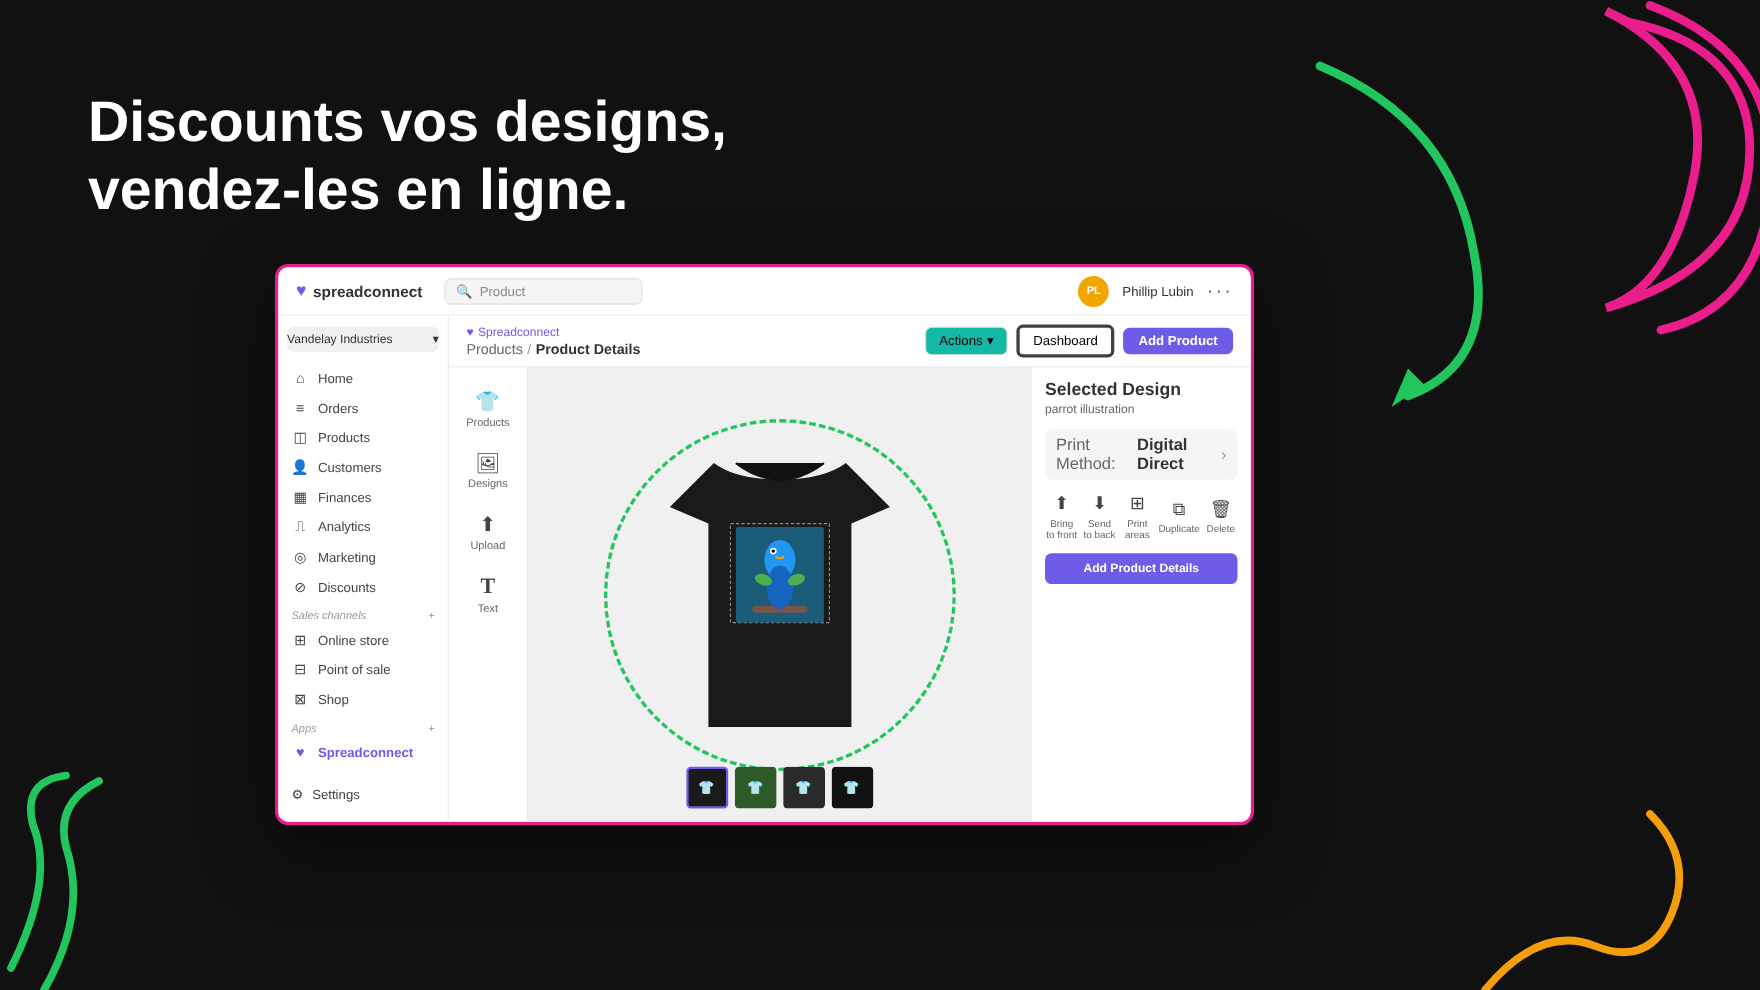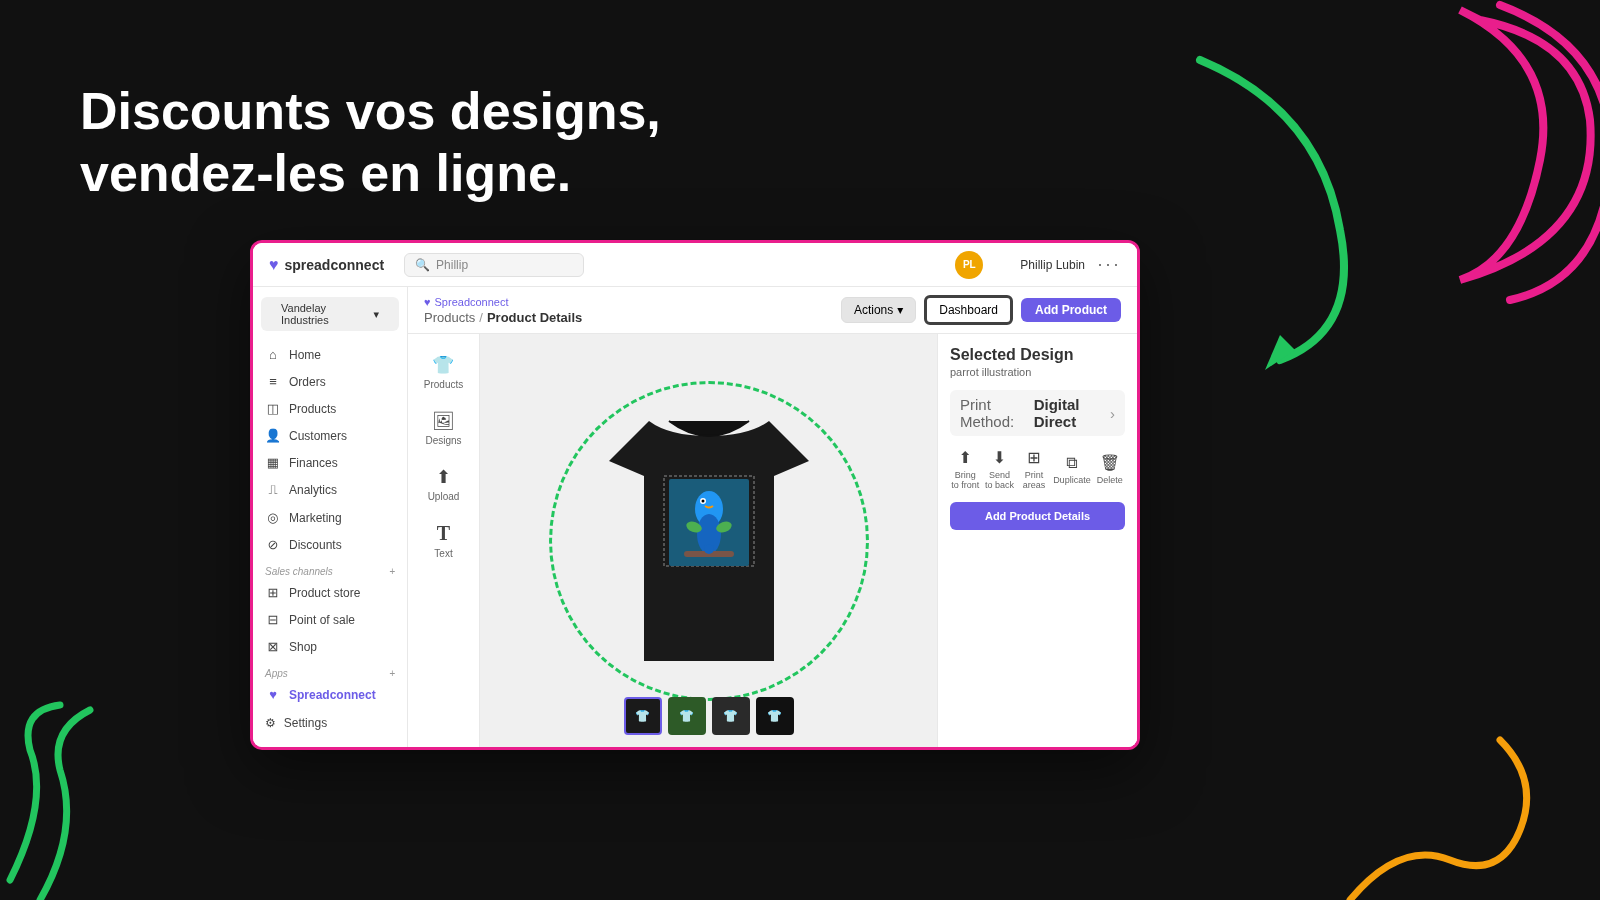--- a/index.html
+++ b/index.html
@@ -95,21 +95,20 @@
       display: flex;
       align-items: center;
       justify-content: center;
       font-size: 10px;
       font-weight: 700;
       color: white;
     }
     .topbar-username {
       font-size: 12px;
       color: #333;
-      margin-left: 25px;
     }
 
     
     .app-body {
       display: flex;
       height: calc(100% - 44px);
     }
 
     
     .sidebar {
@@ -118,21 +117,21 @@
       border-right: 1px solid #e8e8e8;
       padding: 10px 0;
       display: flex;
       flex-direction: column;
       flex-shrink: 0;
     }
     .sidebar-store-selector {
       margin: 0 8px 10px;
       background: #f0f0f0;
       border-radius: 6px;
-      padding: 5px 20px;
+      padding: 5px 0;
       font-size: 11px;
       color: #333;
       display: flex;
       align-items: center;
       justify-content: space-between;
     }
     .sidebar-nav-item {
       display: flex;
       align-items: center;
       gap: 8px;
@@ -189,21 +188,21 @@
     }
     .breadcrumb-link { color: #666; }
     .breadcrumb-sep { color: #999; }
     .breadcrumb-current { color: #333; font-weight: 600; }
     .breadcrumb-actions {
       display: flex;
       align-items: center;
       gap: 8px;
     }
     .btn-actions {
-      background: #e5e5e5;
+      background: #14b8a6;
       border: 1px solid #ddd;
       border-radius: 6px;
       padding: 5px 12px;
       font-size: 12px;
       cursor: pointer;
       display: flex;
       align-items: flex-end;
       gap: 4px;
     }
     .btn-dashboard {
@@ -450,21 +449,21 @@
 
 <div class="app-window">
 
   <div class="topbar">
     <div class="topbar-logo">
       <span class="logo-heart">♥</span>
       <span>spreadconnect</span>
     </div>
     <div class="topbar-search">
       <span>🔍</span>
-      <span>Phillip</span>
+      <span>Product</span>
     </div>
     <div class="topbar-spacer"></div>
     <div class="topbar-avatar">
       <span>PL</span>
     </div>
     <span class="topbar-username">Phillip Lubin</span>
     <span class="topbar-dots">···</span>
   </div>
 
   <div class="app-body">
@@ -507,21 +506,21 @@
         <span class="nav-icon">⊘</span>
         <span>Discounts</span>
       </div>
 
       <div class="sidebar-section-label">
         <span>Sales channels</span>
         <span>+</span>
       </div>
       <div class="sidebar-nav-item">
         <span class="nav-icon">⊞</span>
-        <span>Product store</span>
+        <span>Online store</span>
       </div>
       <div class="sidebar-nav-item">
         <span class="nav-icon">⊟</span>
         <span>Point of sale</span>
       </div>
       <div class="sidebar-nav-item">
         <span class="nav-icon">⊠</span>
         <span>Shop</span>
       </div>
 

